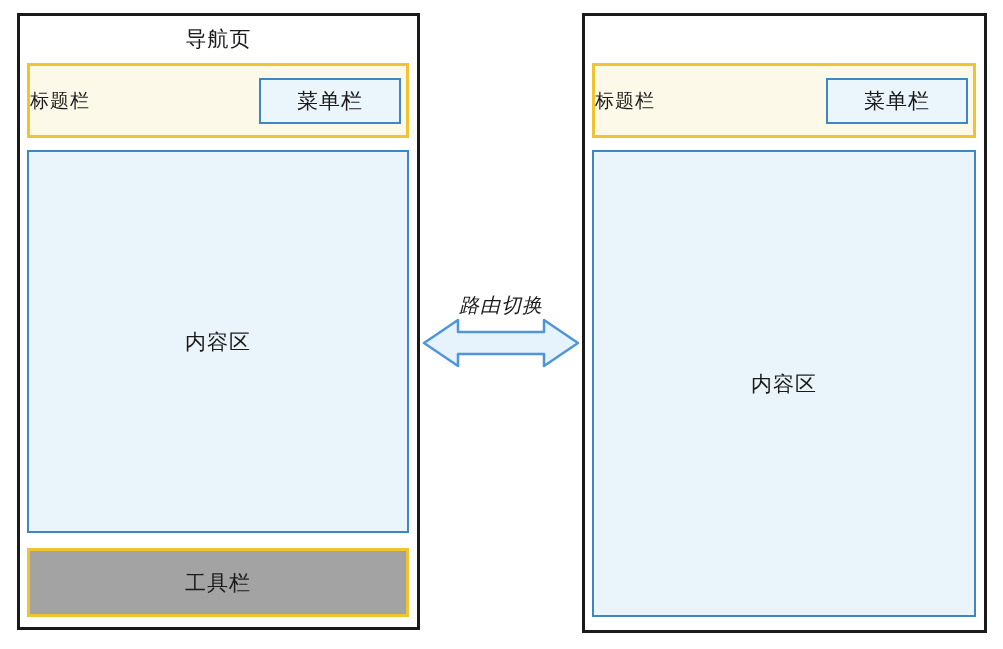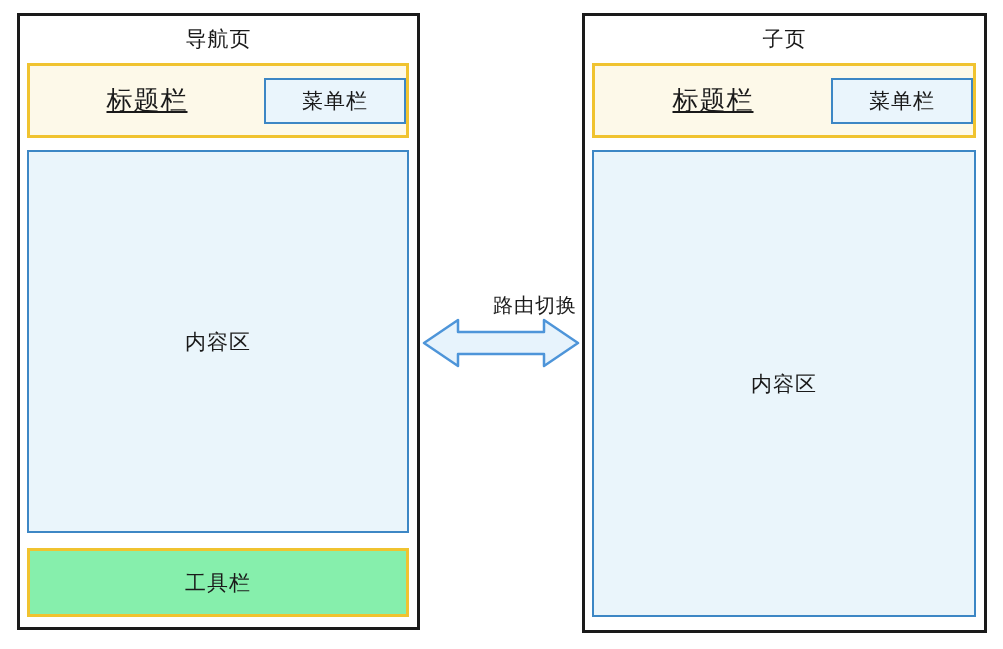--- a/index.html
+++ b/index.html
@@ -41,29 +41,29 @@
     left: 7px; right: 8px; top: 47px;
     height: 75px;
     box-sizing: border-box;
     border: 3px solid #f0c330;
     background: #fdf9e9;
     display: flex;
     align-items: center;
   }
   .titlebar-label {
     flex: 1;
-    text-align: center;
-    font-size: 26px;
+    text-align: left;
+    font-size: 19px;
     letter-spacing: 1px;
-    text-decoration: underline;
   }
   .menubar {
     box-sizing: border-box;
     width: 142px;
     height: 46px;
+    margin-right: 5px;
     border: 2px solid #3d87c5;
     background: #eaf5fc;
     display: flex;
     align-items: center;
     justify-content: center;
     font-size: 21px;
     letter-spacing: 1px;
     flex: 0 0 auto;
   }
   .content-area {
@@ -82,35 +82,36 @@
     text-align: center;
   }
   .panel-nav .content-area { top: 134px; height: 383px; }
   .panel-sub .content-area { top: 134px; height: 467px; }
   .toolbar {
     position: absolute;
     left: 7px; right: 8px; top: 532px;
     height: 69px;
     box-sizing: border-box;
     border: 3px solid #f0c330;
-    background: #86efac;
+    background: #a3a3a3;
     display: flex;
     align-items: center;
     justify-content: center;
     font-size: 21px;
     letter-spacing: 1px;
   }
   .arrow-label {
     position: absolute;
     left: 425px;
     top: 292px;
     width: 152px;
-    text-align: right;
+    text-align: center;
     font-size: 20px;
     letter-spacing: 1px;
+    font-style: italic;
   }
   .route-arrow {
     position: absolute;
     left: 422px;
     top: 317px;
     width: 158px;
     height: 52px;
   }
   .watermark {
     position: absolute;
@@ -138,21 +139,20 @@
     </div>
 
     <div class="content-area">
       <div>内容区</div>
     </div>
 
     <div class="toolbar">工具栏</div>
   </div>
 
   <div class="panel panel-sub">
-    <div class="panel-title">子页</div>
 
     <div class="titlebar">
       <div class="titlebar-label">标题栏</div>
       <div class="menubar">菜单栏</div>
     </div>
 
     <div class="content-area">
       <div>内容区</div>
     </div>
   </div>

